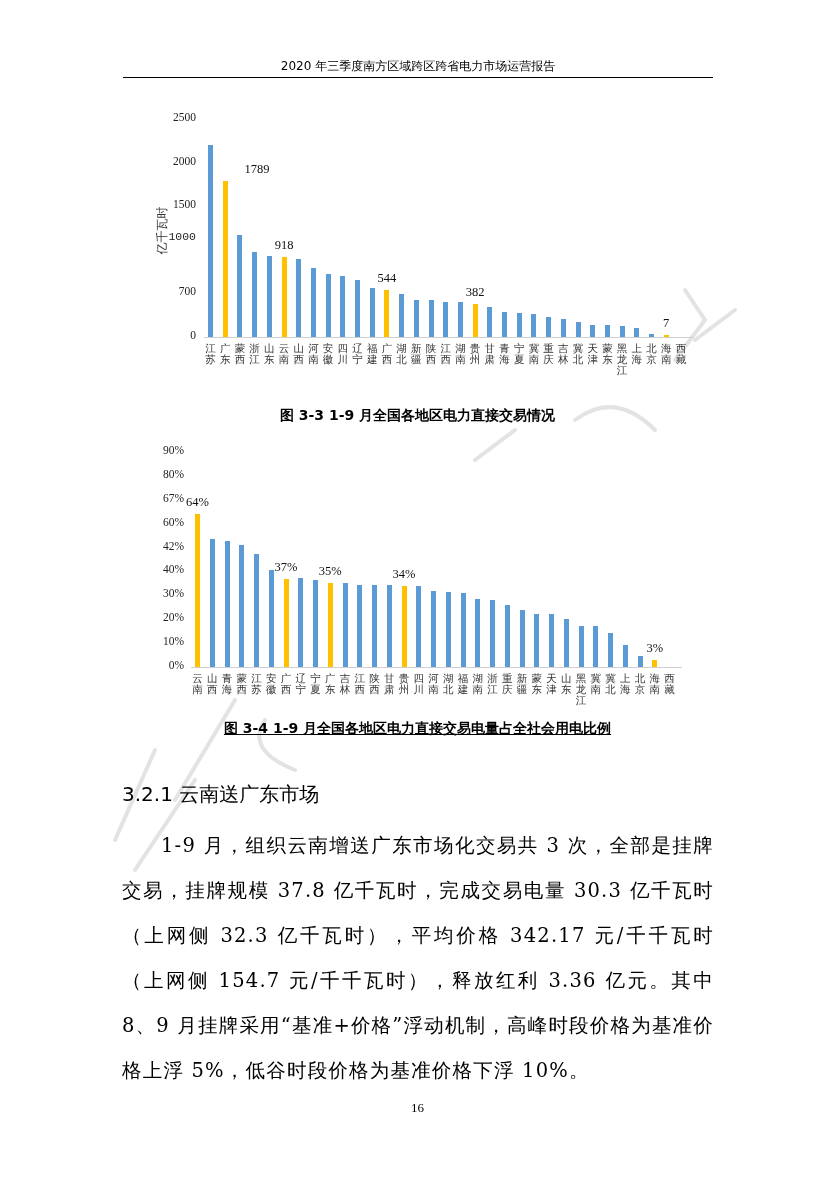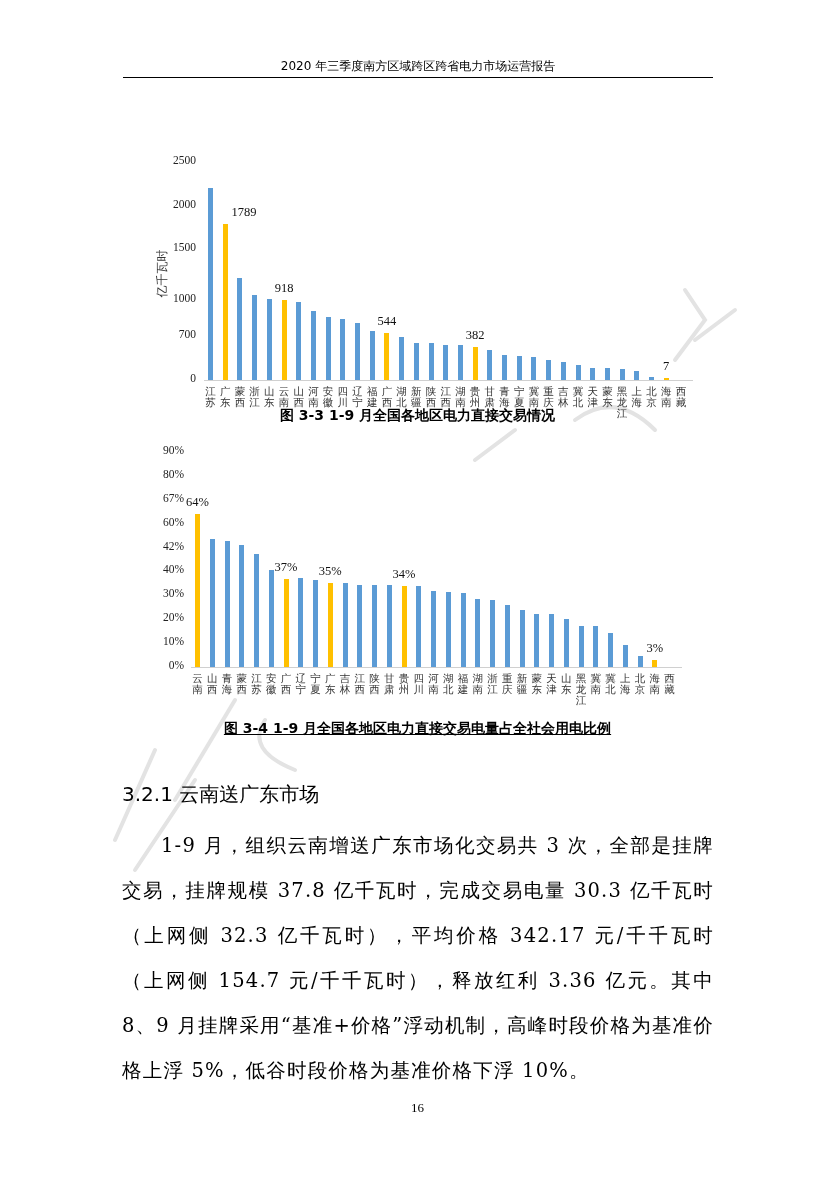--- a/index.html
+++ b/index.html
@@ -35,33 +35,33 @@
     <path d="M600 60 L640 30"></path>
     <path d="M480 140 Q520 110 560 150"></path>
     <path d="M380 180 L420 150"></path>
     <path d="M140 420 Q110 470 80 520"></path>
     <path d="M60 470 L20 560"></path>
     <path d="M100 500 L40 590"></path>
     <path d="M170 440 Q150 470 200 490"></path>
   </g>
 </svg>
 
-<div id="chart1" class="chart" style="left:0;top:0;width:772px;height:400px;margin-top:43px;">
+<div id="chart1" class="chart" style="left:0;top:0;width:772px;height:400px;">
     <div class="ytick" style="left: 156px; width: 40px; top: 111px;">2500</div>
     <div class="ytick" style="left: 156px; width: 40px; top: 154.6px;">2000</div>
     <div class="ytick" style="left: 156px; width: 40px; top: 198.2px;">1500</div>
-    <div class="ytick" style="left: 156px; width: 40px; top: 249px;">1000</div>
+    <div class="ytick" style="left: 156px; width: 40px; top: 230px; font-family: Liberation Mono, monospace;">1000</div>
     <div class="ytick" style="left: 156px; width: 40px; top: 285.4px;">700</div>
     <div class="ytick" style="left: 156px; width: 40px; top: 329px;">0</div>
     <div class="axis-line" style="left: 204px; top: 337px; width: 489.1px;"></div>
     <div class="bar blue" style="left: 208px; top: 145.16px; height: 191.84px;"></div>
     <div class="xlabel" style="left: 204.5px; top: 343px;">江苏</div>
     <div class="bar gold" style="left: 222.7px; top: 180.999px; height: 156.001px;"></div>
     <div class="xlabel" style="left: 219.2px; top: 343px;">广东</div>
-    <div class="dlabel" style="left: 221px; top: 161.999px; padding-left: 46px;">1789</div>
+    <div class="dlabel" style="left: 234px; top: 161.999px; padding-left: 46px;">1789</div>
     <div class="bar blue" style="left: 237.4px; top: 234.976px; height: 102.024px;"></div>
     <div class="xlabel" style="left: 233.9px; top: 343px;">蒙西</div>
     <div class="bar blue" style="left: 252.1px; top: 251.98px; height: 85.02px;"></div>
     <div class="xlabel" style="left: 248.6px; top: 343px;">浙江</div>
     <div class="bar blue" style="left: 266.8px; top: 255.904px; height: 81.096px;"></div>
     <div class="xlabel" style="left: 263.3px; top: 343px;">山东</div>
     <div class="bar gold" style="left: 281.5px; top: 256.95px; height: 80.0496px;"></div>
     <div class="xlabel" style="left: 278px; top: 343px;">云南</div>
     <div class="dlabel" style="left: 284px; top: 237.95px;">918</div>
     <div class="bar blue" style="left: 296.2px; top: 258.52px; height: 78.48px;"></div>

